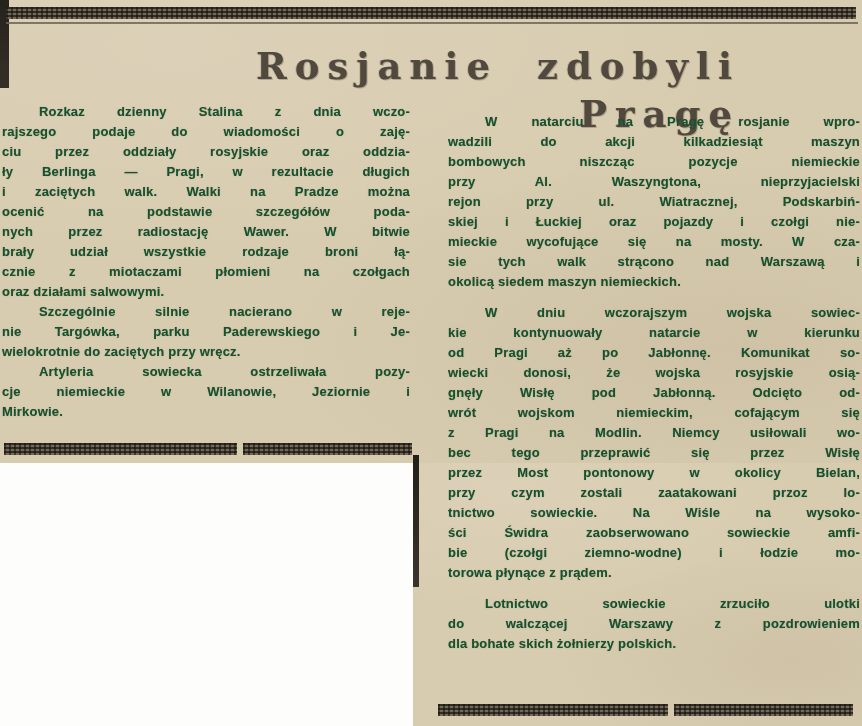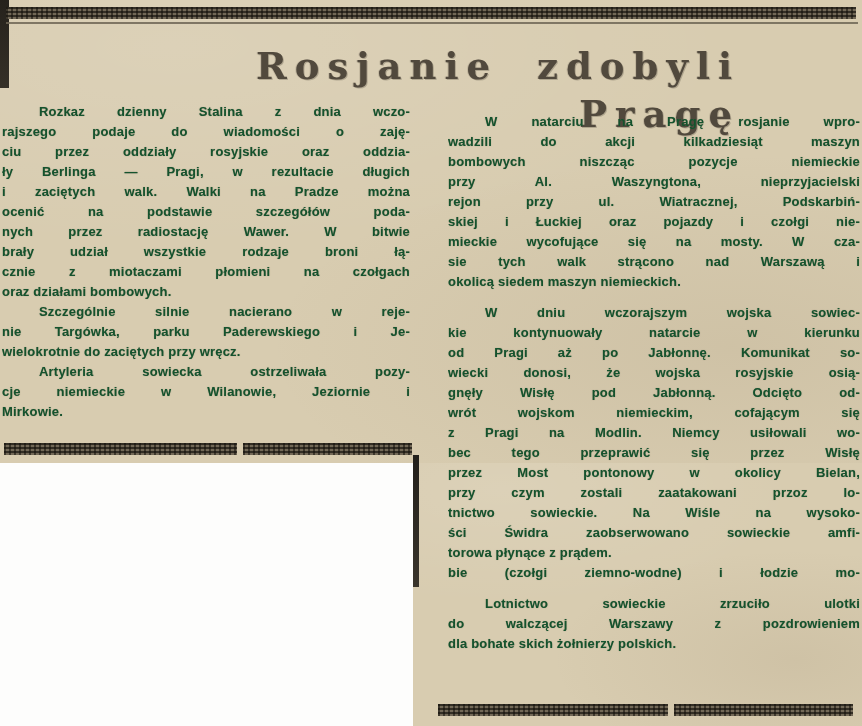--- a/index.html
+++ b/index.html
@@ -83,21 +83,21 @@
       <div class="para">
         <div class="line indent">Rozkaz dzienny Stalina z dnia wczo-</div>
         <div class="line">rajszego podaje do wiadomości o zaję-</div>
         <div class="line">ciu przez oddziały rosyjskie oraz oddzia-</div>
         <div class="line">ły Berlinga — Pragi, w rezultacie długich</div>
         <div class="line">i zaciętych walk. Walki na Pradze można</div>
         <div class="line">ocenić na podstawie szczegółów poda-</div>
         <div class="line">nych przez radiostację Wawer. W bitwie</div>
         <div class="line">brały udział wszystkie rodzaje broni łą-</div>
         <div class="line">cznie z miotaczami płomieni na czołgach</div>
-        <div class="line last">oraz działami bombowych.</div>
+        <div class="line last">oraz działami salwowymi.</div>
       </div>
       <div class="para">
         <div class="line indent">Szczególnie silnie nacierano w reje-</div>
         <div class="line">nie Targówka, parku Paderewskiego i Je-</div>
         <div class="line last">wielokrotnie do zaciętych przy wręcz.</div>
       </div>
       <div class="para">
         <div class="line indent">Artyleria sowiecka ostrzeliwała pozy-</div>
         <div class="line">cje niemieckie w Wilanowie, Jeziornie i</div>
         <div class="line last">Mirkowie.</div>
@@ -121,22 +121,22 @@
         <div class="line">od Pragi aż po Jabłonnę. Komunikat so-</div>
         <div class="line">wiecki donosi, że wojska rosyjskie osią-</div>
         <div class="line">gnęły Wisłę pod Jabłonną. Odcięto od-</div>
         <div class="line">wrót wojskom niemieckim, cofającym się</div>
         <div class="line">z Pragi na Modlin. Niemcy usiłowali wo-</div>
         <div class="line">bec tego przeprawić się przez Wisłę</div>
         <div class="line">przez Most pontonowy w okolicy Bielan,</div>
         <div class="line">przy czym zostali zaatakowani przoz lo-</div>
         <div class="line">tnictwo sowieckie. Na Wiśle na wysoko-</div>
         <div class="line">ści Świdra zaobserwowano sowieckie amfi-</div>
+        <div class="line">bie (czołgi ziemno-wodne) i łodzie mo-</div>
         <div class="line last">torowa płynące z prądem.</div>
-        <div class="line">bie (czołgi ziemno-wodne) i łodzie mo-</div>
       </div>
       <div class="para gap">
         <div class="line indent">Lotnictwo sowieckie zrzuciło ulotki</div>
         <div class="line">do walczącej Warszawy z pozdrowieniem</div>
         <div class="line last">dla bohate skich żołnierzy polskich.</div>
       </div>
     </div>
 
   <div class="bar halftone bar-left-a"></div>
   <div class="bar halftone bar-left-b"></div>

